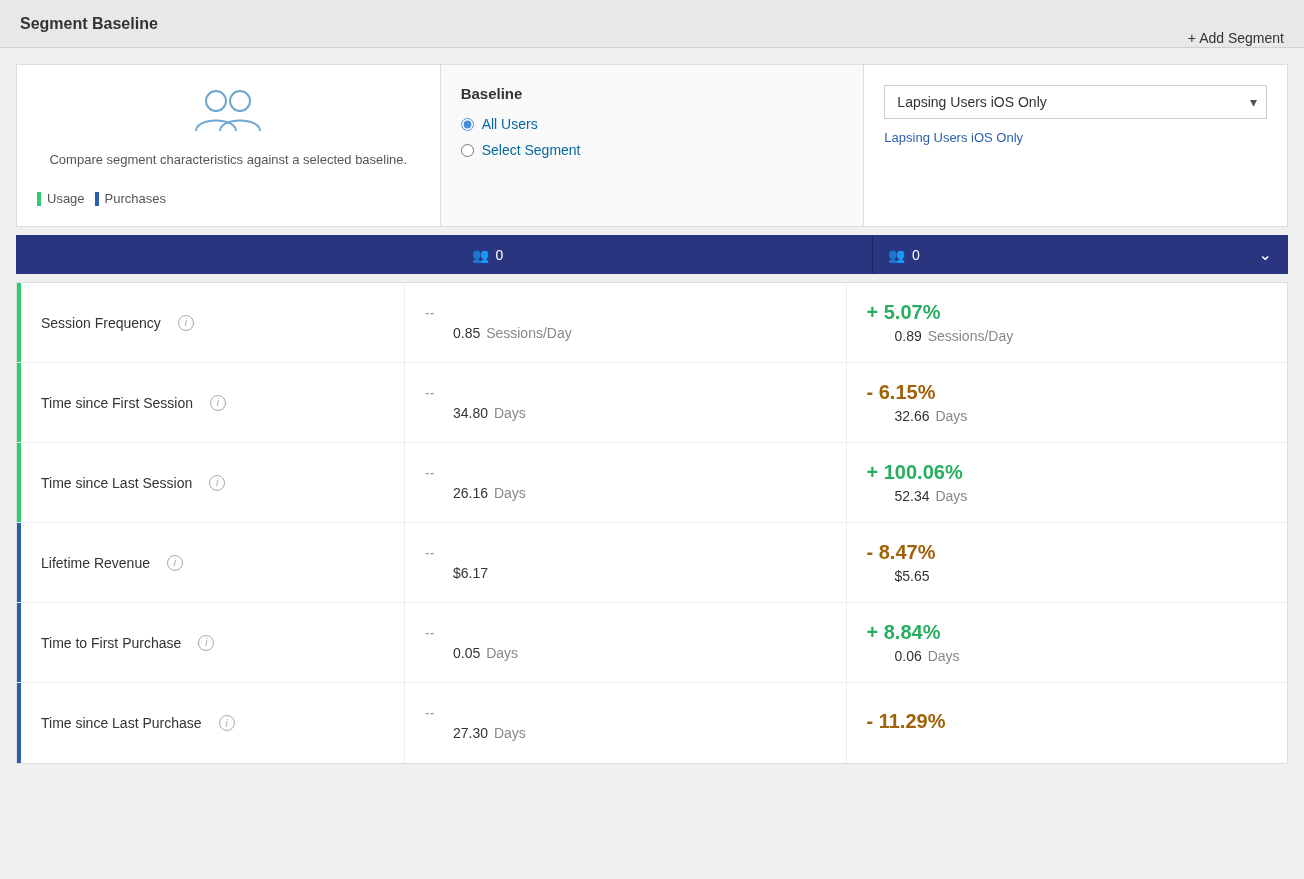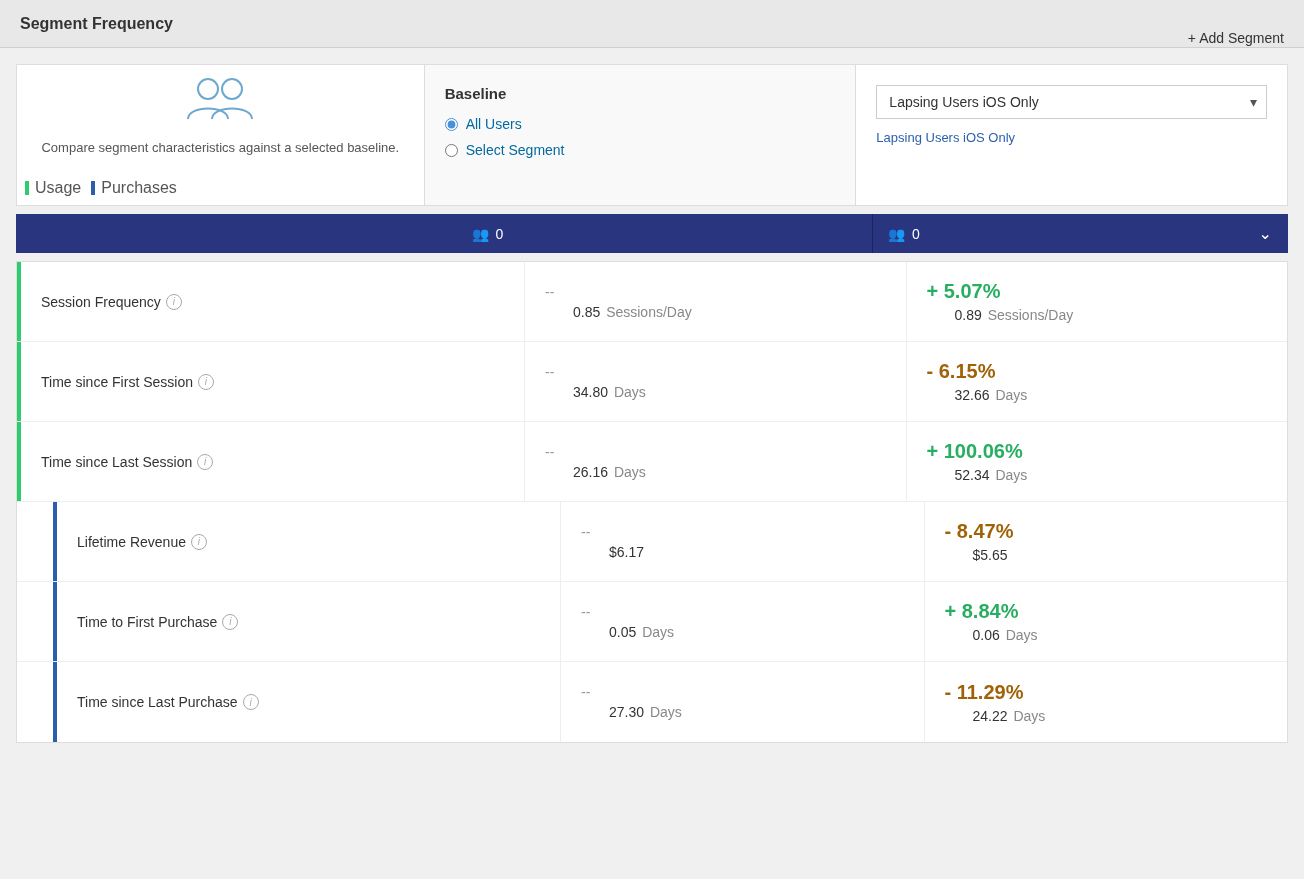--- a/index.html
+++ b/index.html
@@ -38,21 +38,21 @@
     
     .top-panel {
       display: flex;
       background: #fff;
       border: 1px solid #ddd;
       margin-bottom: 8px;
     }
 
     .top-panel-col1 {
       flex: 1;
-      padding: 8px;
+      padding: 20px;
       display: flex;
       flex-direction: column;
       align-items: center;
       justify-content: center;
       border-right: 1px solid #ddd;
     }
     .top-panel-col1 .icon-area {
       margin-bottom: 12px;
     }
     .top-panel-col1 .desc {
@@ -66,21 +66,21 @@
       gap: 6px;
       margin-top: 24px;
       align-self: flex-start;
     }
     .legend-dot {
       width: 4px;
       height: 14px;
       display: inline-block;
     }
     .legend-label {
-      font-size: 16px;
+      font-size: 13px;
       color: #555;
     }
 
     .top-panel-col2 {
       flex: 1;
       padding: 20px;
       border-right: 1px solid #ddd;
       background: #f9f9f9;
     }
     .baseline-title {
@@ -158,30 +158,30 @@
 
     .metric-row {
       display: flex;
       align-items: stretch;
       border-bottom: 1px solid #eee;
       min-height: 80px;
     }
     .metric-row:last-child { border-bottom: none; }
 
     .metric-label-col {
-      width: 508px;
+      width: 388px;
       padding: 16px 20px;
       display: flex;
       align-items: center;
-      gap: 5px;
+      gap: 17px;
       border-left: 4px solid transparent;
       border-right: 1px solid #eee;
     }
     .metric-label-col.green-border { border-left-color: #2ecc71; }
-    .metric-label-col.blue-border { border-left-color: #2b5fad; margin-left: 36px; }
+    .metric-label-col.blue-border { border-left-color: #2b5fad; }
 
     .metric-label-text {
       font-size: 14px;
       color: #333;
     }
     .info-icon {
       display: inline-flex;
       align-items: center;
       justify-content: center;
       width: 16px;
@@ -229,21 +229,21 @@
       font-weight: 600;
       margin-bottom: 4px;
     }
     .metric-percent.positive { color: #27ae60; }
     .metric-percent.negative { color: #a16207; }
   </style>
 </head>
 <body>
 
 <div class="top-bar">
-  <span class="top-bar-title">Segment Frequency</span>
+  <span class="top-bar-title">Segment Baseline</span>
   <button class="add-segment-btn">+ Add Segment</button>
 </div>
 
 <div class="main-content">
 
   <div class="top-panel">
 
     <div class="top-panel-col1">
       <div class="icon-area">
         <svg width="72" height="52" viewBox="0 0 72 52" fill="none" xmlns="http://www.w3.org/2000/svg">
@@ -402,20 +402,17 @@
       <span class="info-icon" title="Info">i</span>
     </div>
     <div class="metric-value-col">
       <div class="metric-dash">--</div>
       <div class="metric-value">
         27.30<span class="unit"> Days</span>
       </div>
     </div>
     <div class="metric-segment-col">
       <div class="metric-percent negative">- 11.29%</div>
-      <div class="metric-value">
-        24.22<span class="unit"> Days</span>
-      </div>
     </div>
   </div>
     </div>
 
 </div>
 
 </body></html>

